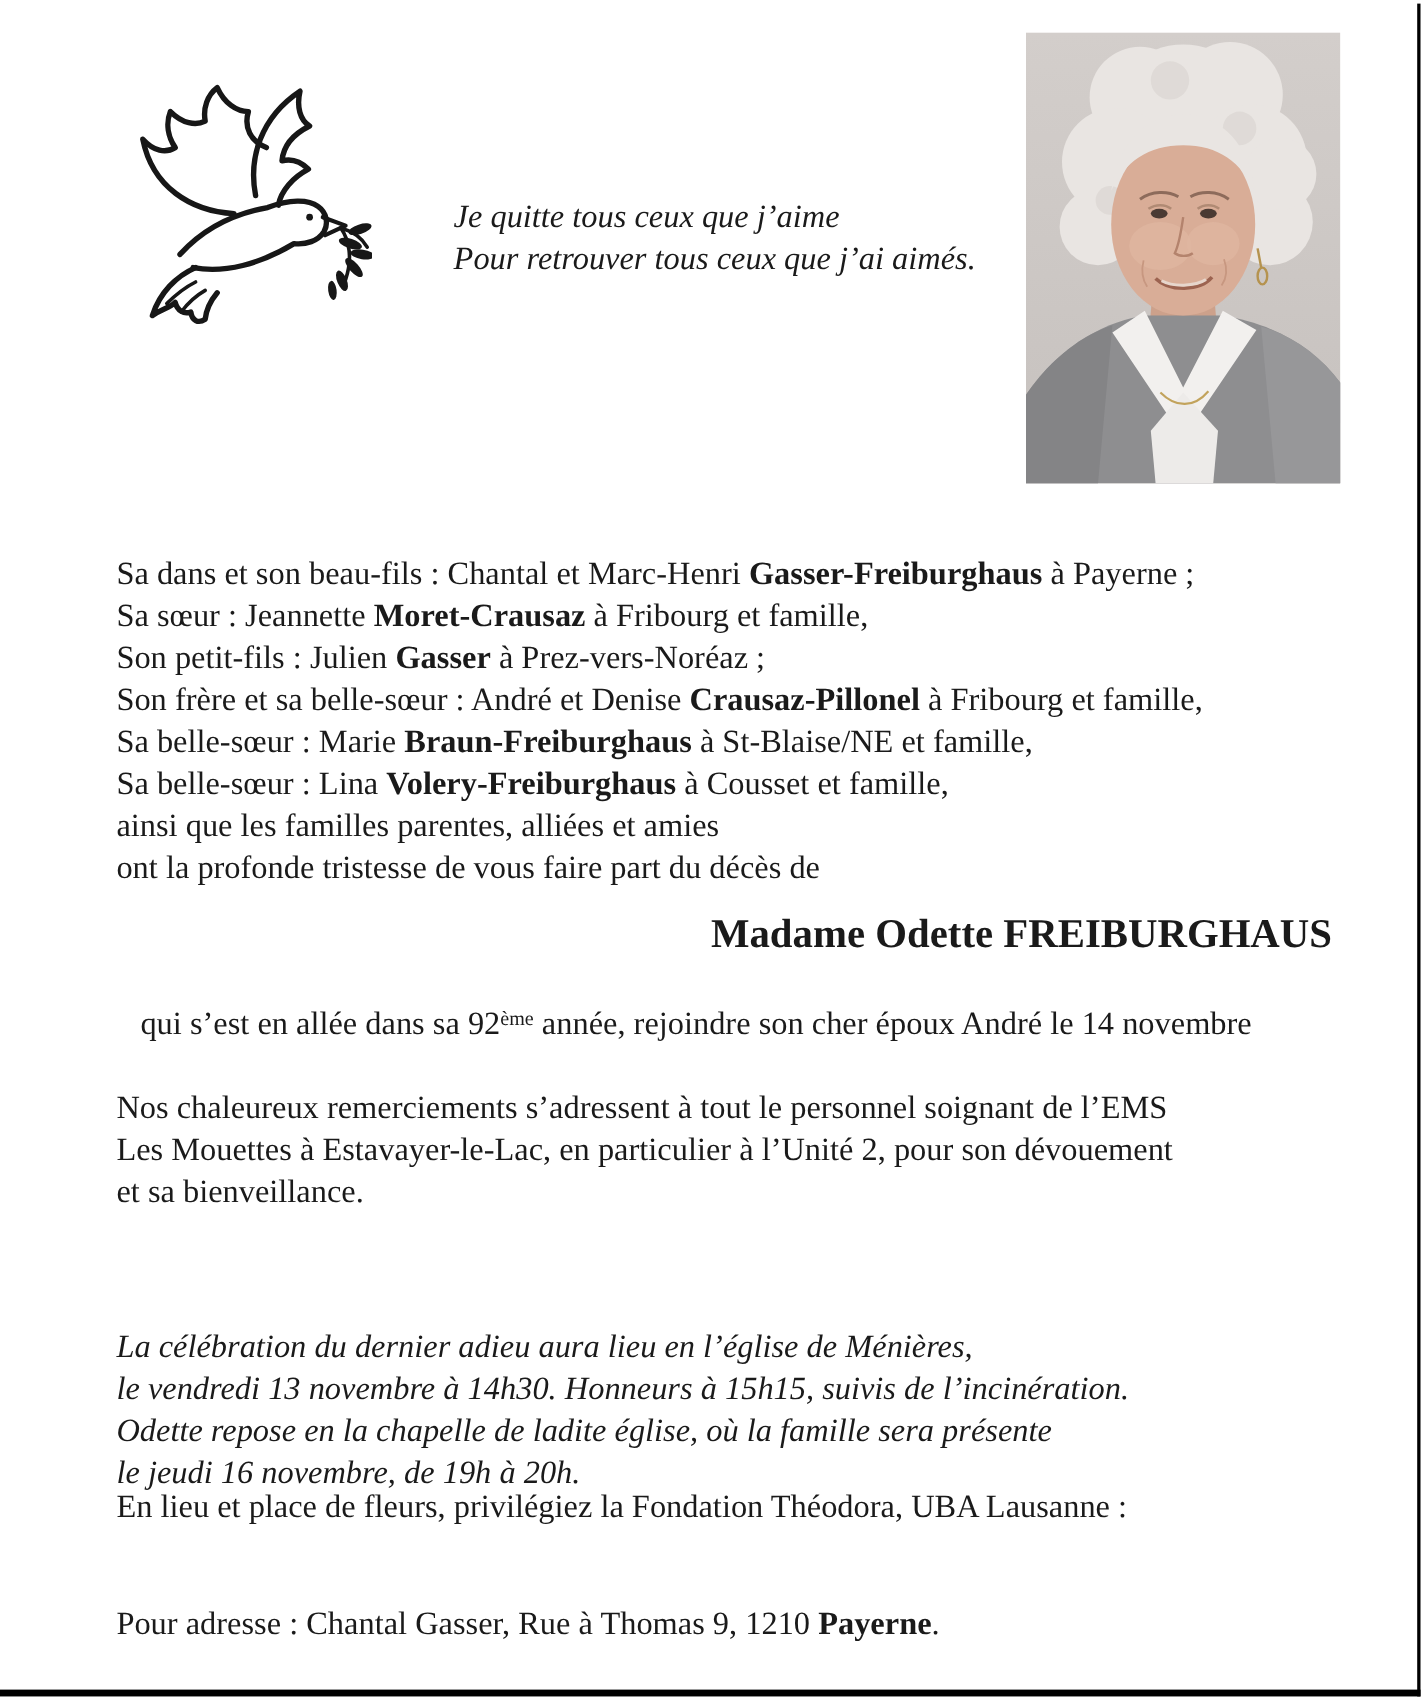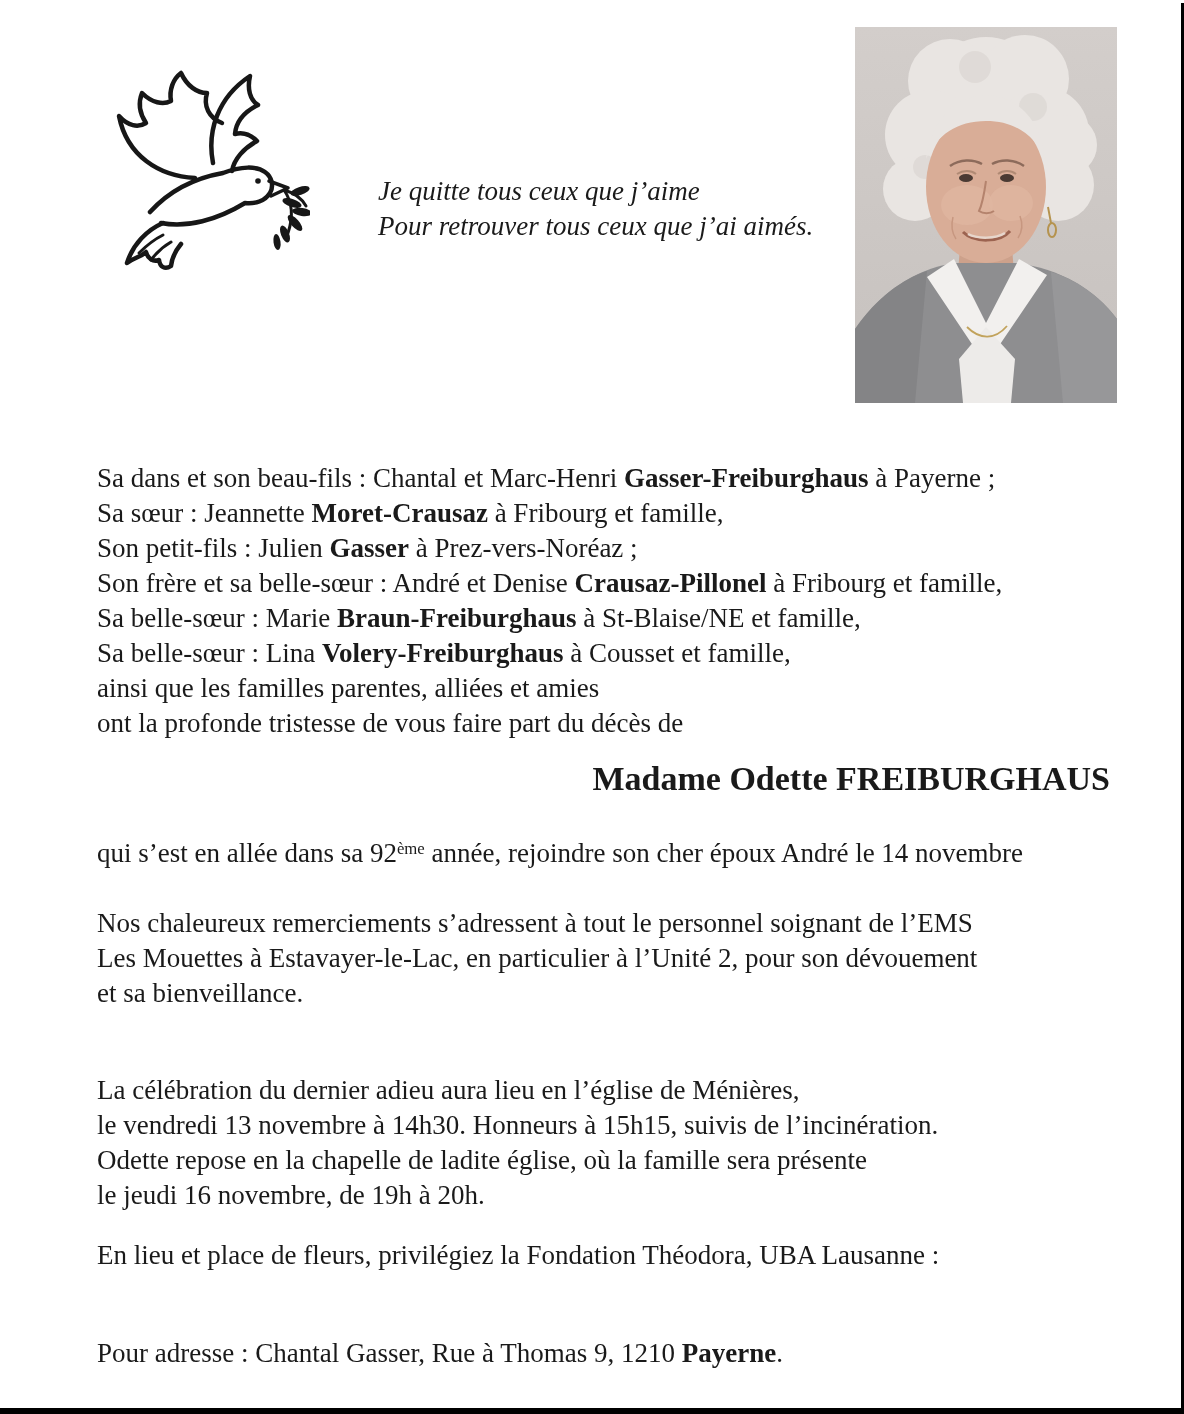--- a/index.html
+++ b/index.html
@@ -14,36 +14,36 @@
   .scan-border-right {
     position:absolute; top:3px; right:0; bottom:0; width:3px; background:#000;
   }
   .scan-border-bottom {
     position:absolute; left:0; right:0; bottom:0; height:6px; background:#000;
   }
   .dove {
     position:absolute; left:95px; top:60px; width:215px; height:222px;
   }
   .quote {
-    position:absolute; left:378px; top:174px;
+    position:absolute; left:378px; top:163px;
     font-style:italic; font-size:27px; line-height:35px;
     white-space:nowrap;
   }
   .photo {
     position:absolute; left:855px; top:27px; width:262px; height:376px;
   }
   .textblock {
     position:absolute; left:97px;
     font-size:27px; line-height:35px;
     white-space:nowrap;
   }
   #family      { top:461px; }
-  #announcement{ top:836px; }
+  #announcement{ top:836px;margin-left:20px; }
   #thanks      { top:906px; }
-  #ceremony    { top:1073px; }
+  #ceremony    { top:1105px;font-style:italic; }
   #donations   { top:1238px; }
   #address     { top:1336px; }
   .title {
     position:absolute; left:0; right:74px; top:759px;
     text-align:right; font-weight:bold; font-size:34px; line-height:40px;
     white-space:nowrap;
   }
   .b { font-weight:bold; }
   .tline sup {
     font-size:0.62em; line-height:0;

